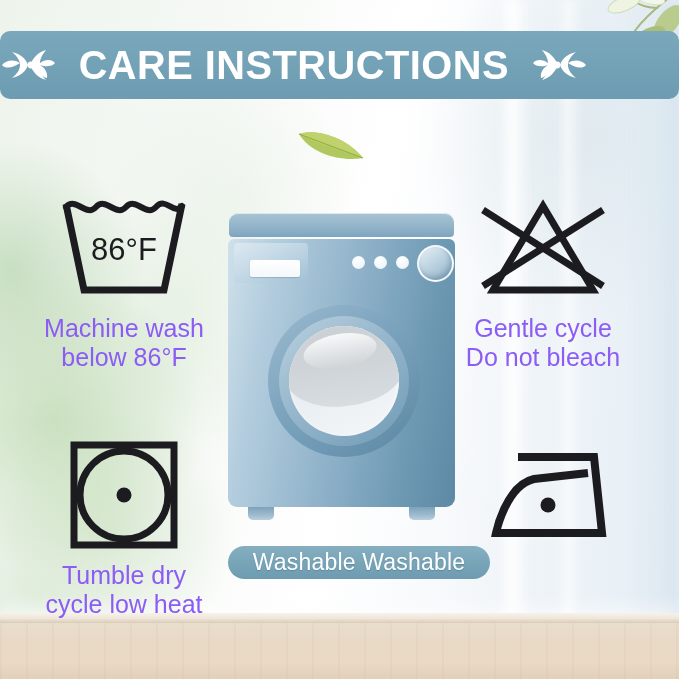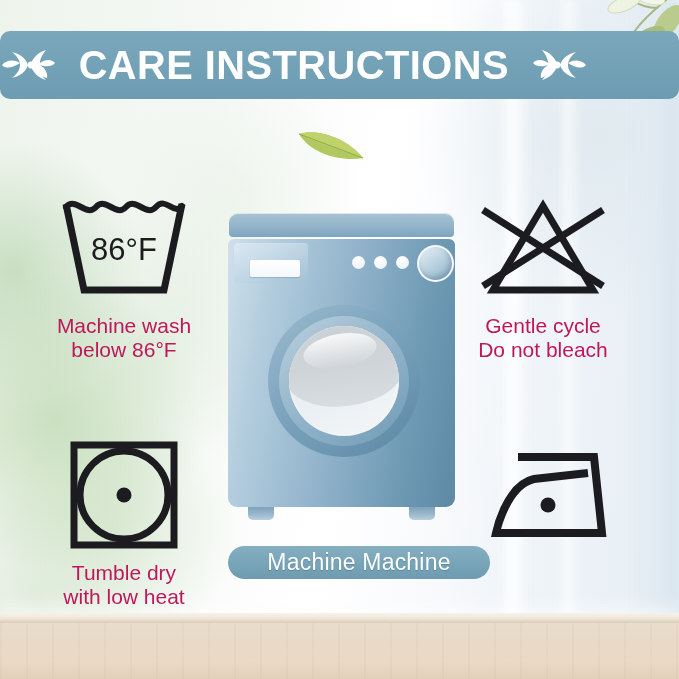--- a/index.html
+++ b/index.html
@@ -113,22 +113,22 @@
     text-align: center;
   }
   .cell .icon-wrap {
     height: 118px;
     display: flex;
     align-items: center;
     justify-content: center;
   }
   .cell .caption {
     margin-top: 6px;
-    color: #be185d;
-    font-size: 21px;
+    color: #8b5cf6;
+    font-size: 25px;
     line-height: 1.16;
     white-space: pre-line;
   }
   .cell-tl { left: 9px;  top: 190px; }
   .cell-tr { left: 428px; top: 190px; }
   .cell-bl { left: 9px;  top: 437px; }
   .cell-br { left: 440px; top: 437px; }
 
   
   .machine {
@@ -352,21 +352,21 @@
     <div class="icon-wrap">
       <svg width="120" height="118" viewBox="0 0 120 118">
         <g fill="none" stroke="#1c1c20" stroke-width="7">
           <rect x="10" y="8" width="100" height="100"></rect>
           <circle cx="60" cy="58" r="44"></circle>
         </g>
         <circle cx="60" cy="58" r="7.5" fill="#1c1c20"></circle>
       </svg>
     </div>
     <div class="caption">Tumble dry
-with low heat</div>
+cycle low heat</div>
   </div>
 
   <div class="cell cell-br">
     <div class="icon-wrap">
       <svg width="142" height="110" viewBox="0 0 142 110">
         <g fill="none" stroke="#1c1c20" stroke-width="8" stroke-linejoin="miter">
           <path d="M34 16 L110 16 L118 92 L12 92 C12 92 22 44 50 38 L104 32"></path>
         </g>
         <circle cx="64" cy="64" r="7.5" fill="#1c1c20"></circle>
       </svg>
@@ -390,16 +390,16 @@
             <div class="door-gloss"></div>
           </div>
         </div>
       </div>
     </div>
     <div class="mach-foot f1"></div>
     <div class="mach-foot f2"></div>
   </div>
 
   <div class="badge">
-    <span class="badge-label">Machine Machine</span>
+    <span class="badge-label">Washable Washable</span>
   </div>
 
 </div>
 
 </body></html>

